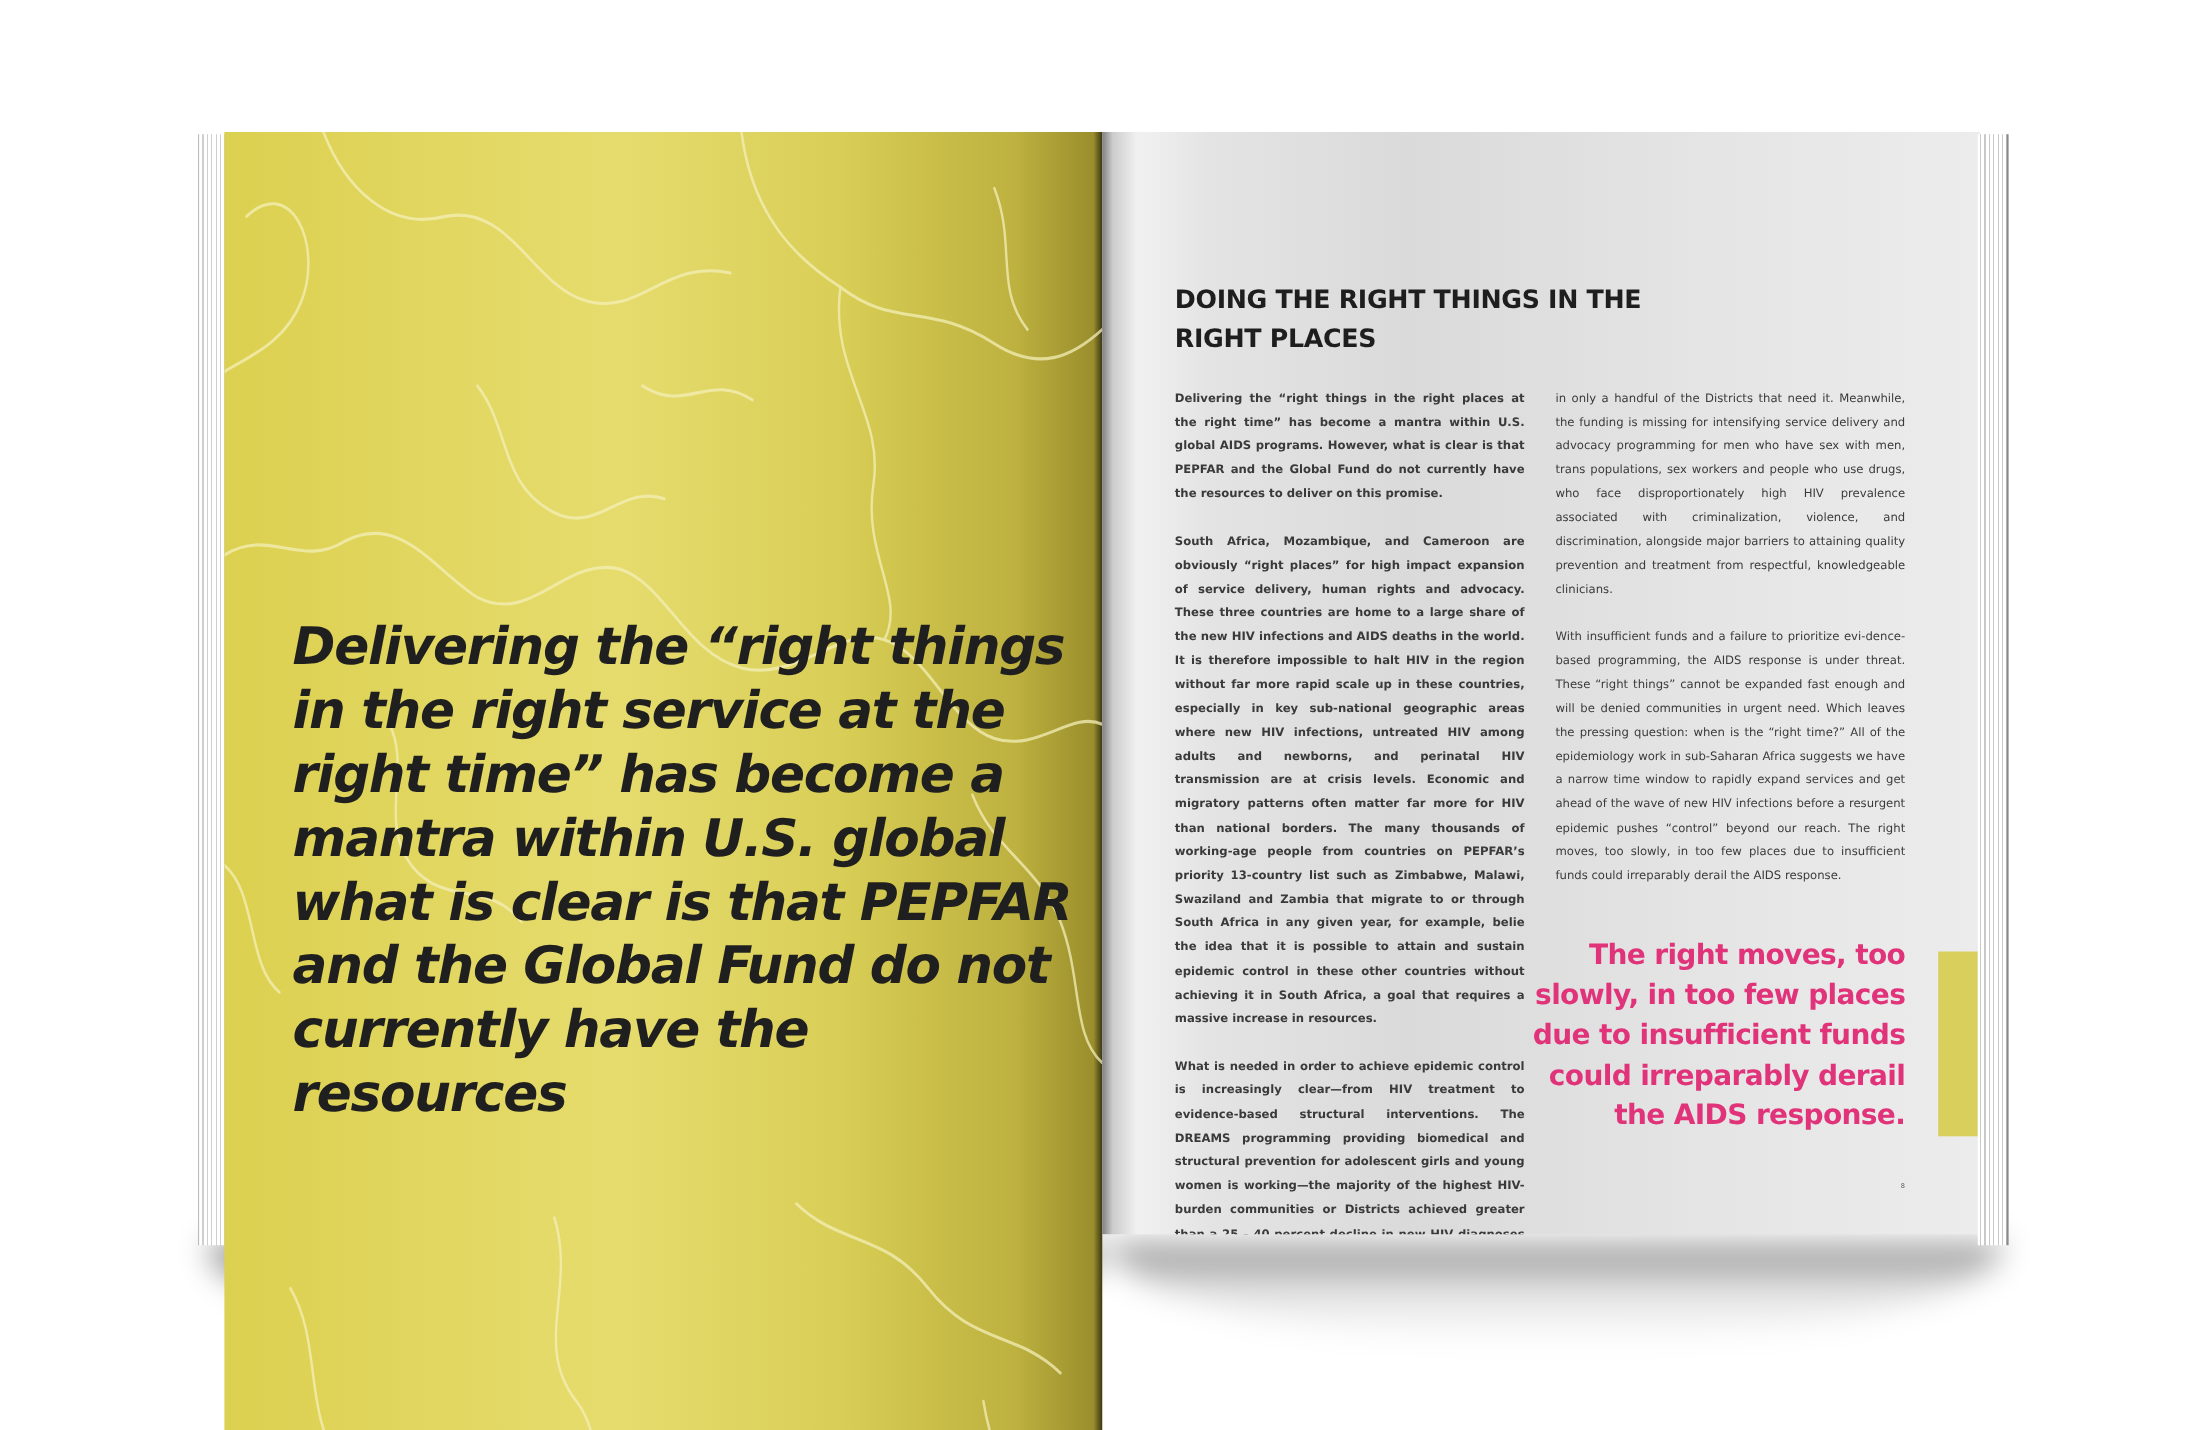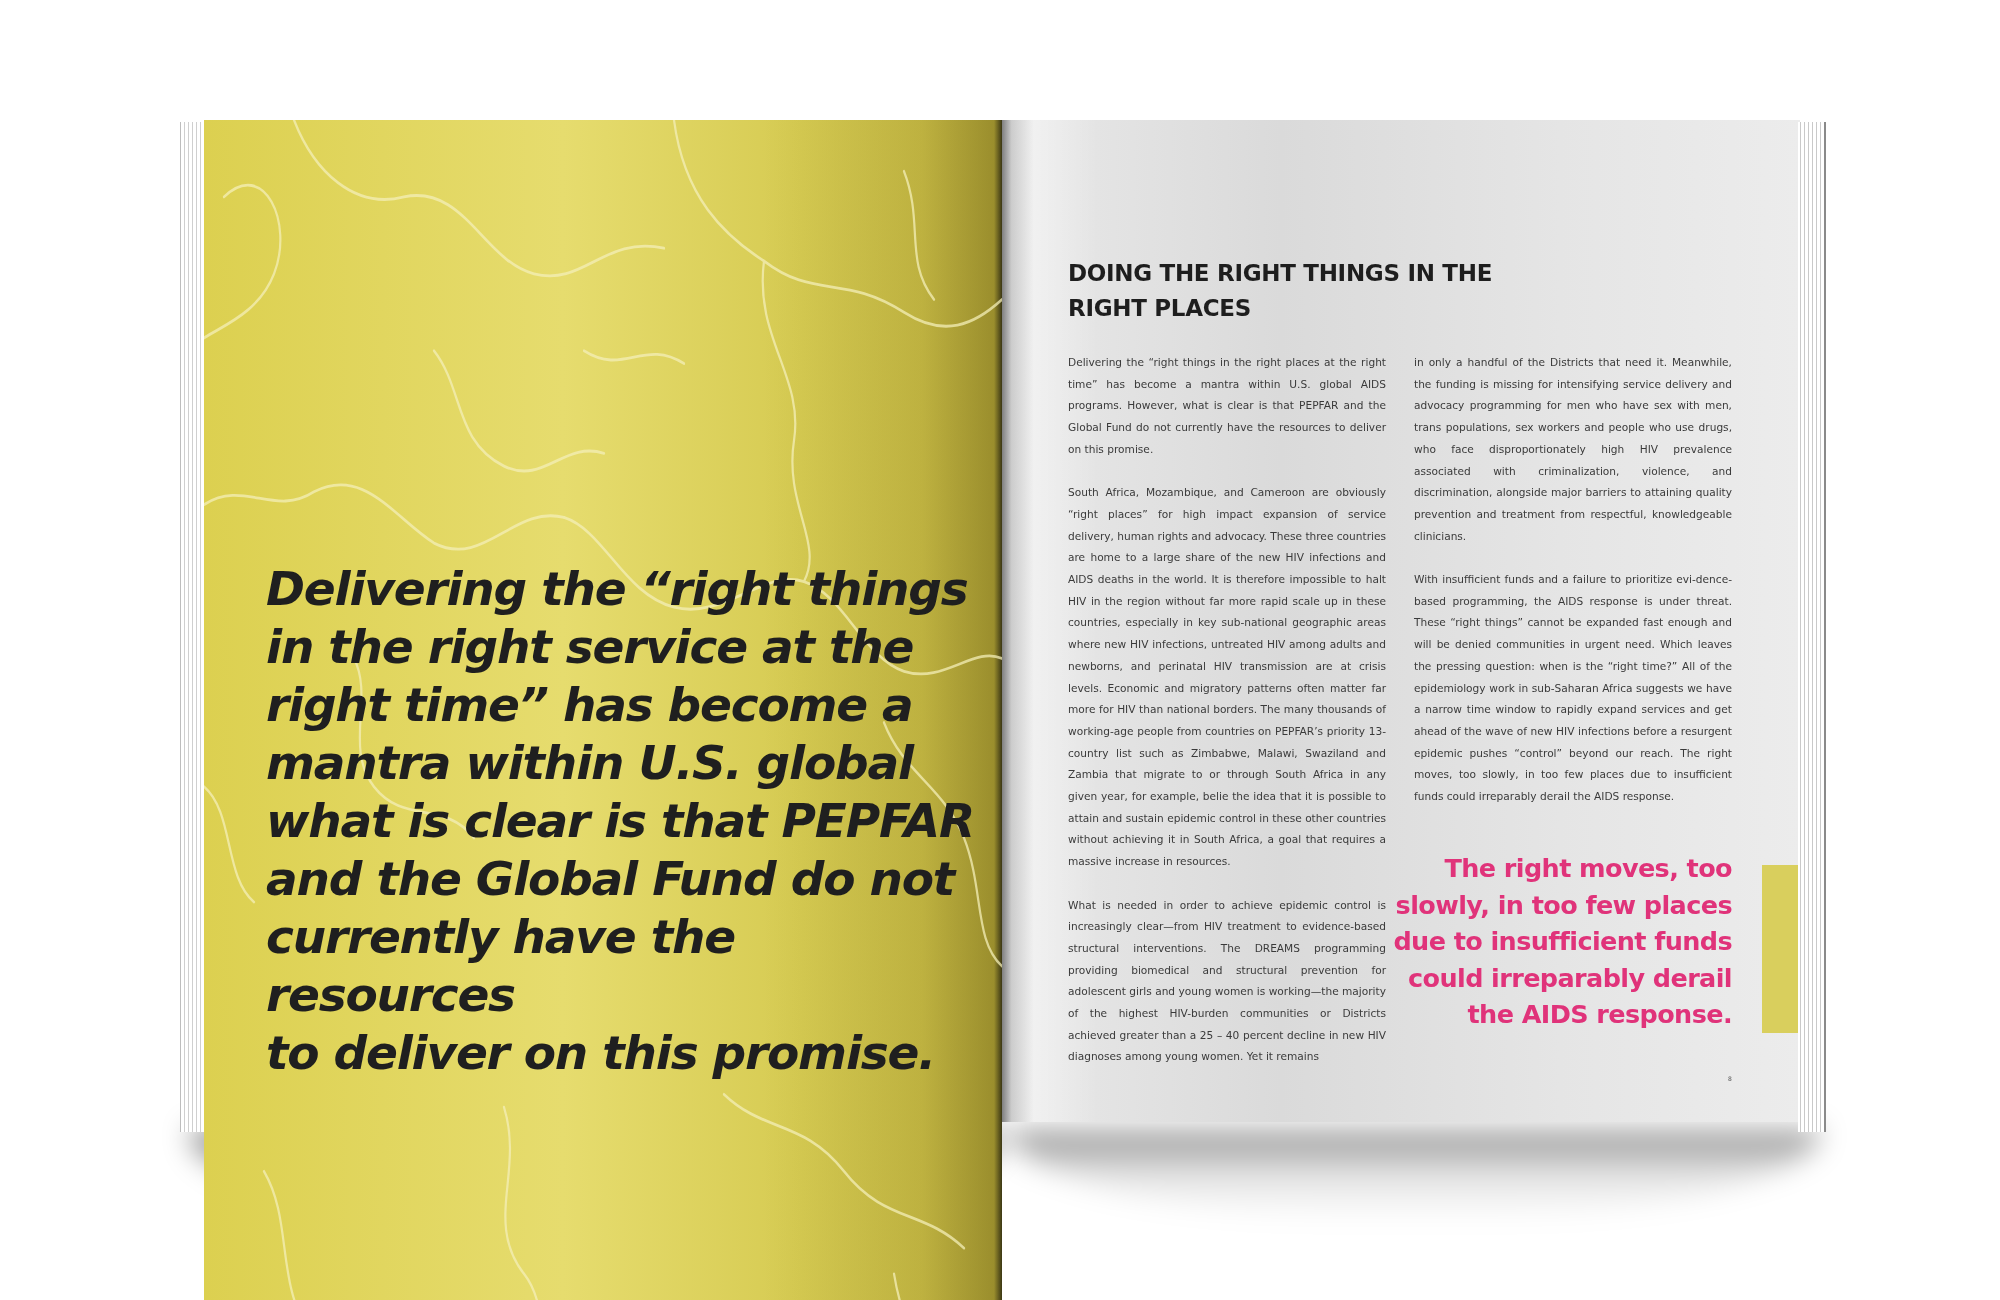--- a/index.html
+++ b/index.html
@@ -75,21 +75,21 @@
       margin: 0;
     }
     .col {
       position: absolute; top: 232px; width: 318px;
       font-family: "DejaVu Sans", sans-serif;
       font-size: 10.6px;
       line-height: 21.7px;
       color: #3a3a3a;
       text-align: justify;
     }
-    .col-1 { left: 66px; }
+    .col-1 { left: 66px; font-weight: bold; }
     .col-2 { left: 412px; }
     .col p { margin: 0 0 21.7px 0; }
 
     .pull-quote-right {
       position: absolute; left: 390px; top: 730px; width: 340px;
       font-family: "DejaVu Sans", sans-serif;
       font-weight: bold;
       font-size: 25.5px;
       line-height: 36.5px;
       color: #e0337a;
@@ -140,21 +140,20 @@
       </g>
     </svg>
     <div class="pull-quote-left">
       <div>Delivering the “right things</div>
       <div>in the right service at the</div>
       <div>right time” has become a</div>
       <div>mantra within U.S. global</div>
       <div>what is clear is that PEPFAR</div>
       <div>and the Global Fund do not</div>
       <div>currently have the resources</div>
-      <div>to deliver on this promise.</div>
     </div>
   </div>
 
   <div class="page-right">
     <h2 class="section-title">
       <div>DOING THE RIGHT THINGS IN THE</div>
       <div>RIGHT PLACES</div>
     </h2>
 
     <div class="col col-1">

